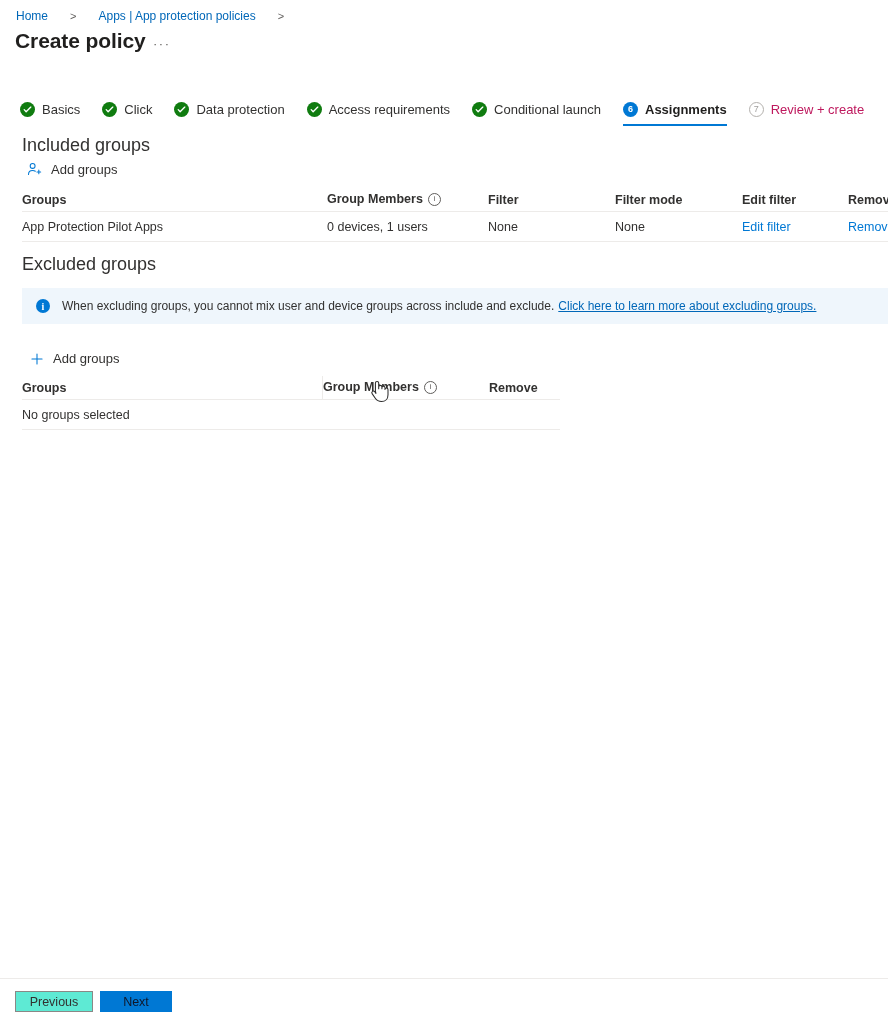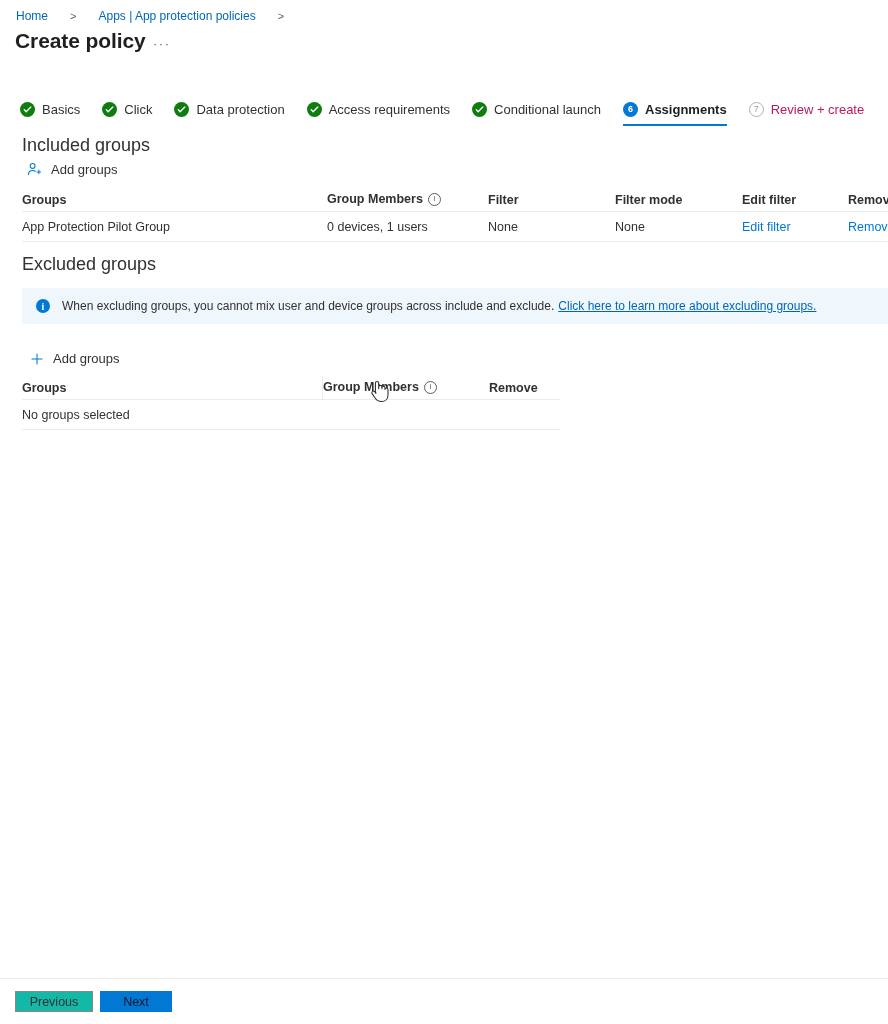--- a/index.html
+++ b/index.html
@@ -292,21 +292,21 @@
     cursor: pointer;
     display: flex;
     align-items: center;
     justify-content: center;
     padding: 0 10px;
   }
   #btn-previous {
     top: 12px;
     left: 15px;
     min-width: 78px;
-    background: #14b8a6;
+    background: #5eead4;
     border: 1px solid #8a8886;
     color: #323130;
   }
   #btn-next {
     top: 12px;
     left: 100px;
     min-width: 72px;
     background: #0078d4;
     border: 1px solid #0078d4;
     color: #0f172a;
@@ -413,21 +413,21 @@
     <div class="cell c-group">Groups</div>
     <div class="cell c-members">
       <span>Group Members</span><span class="info-glyph">i</span>
     </div>
     <div class="cell c-filter">Filter</div>
     <div class="cell c-fmode">Filter mode</div>
     <div class="cell c-edit">Edit filter</div>
     <div class="cell c-remove">Remove</div>
   </div>
   <div class="trow">
-    <div class="cell c-group">App Protection Pilot Group</div>
+    <div class="cell c-group">App Protection Pilot Apps</div>
     <div class="cell c-members">0 devices, 1 users</div>
     <div class="cell c-filter">None</div>
     <div class="cell c-fmode">None</div>
     <div class="cell c-edit">
       <span class="lnk">Edit filter</span>
     </div>
     <div class="cell c-remove">
       <span class="lnk">Remove</span>
     </div>
   </div>

